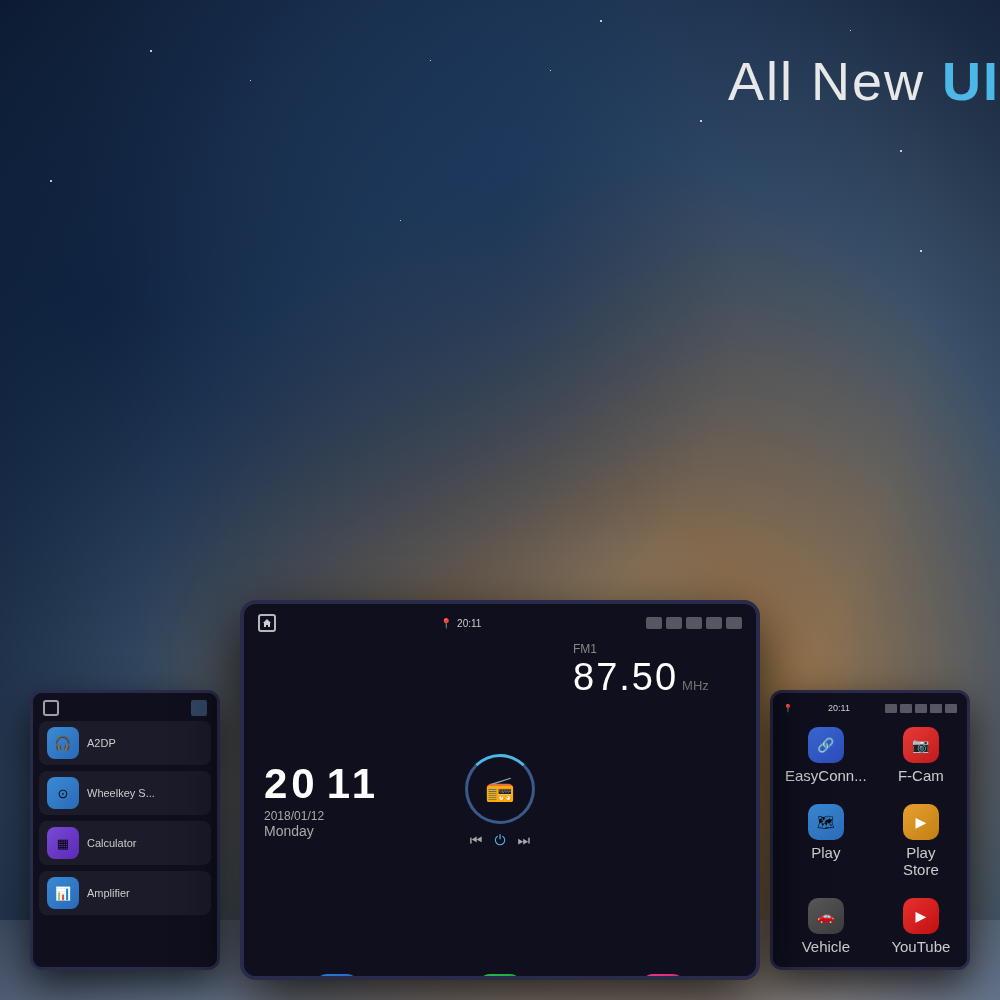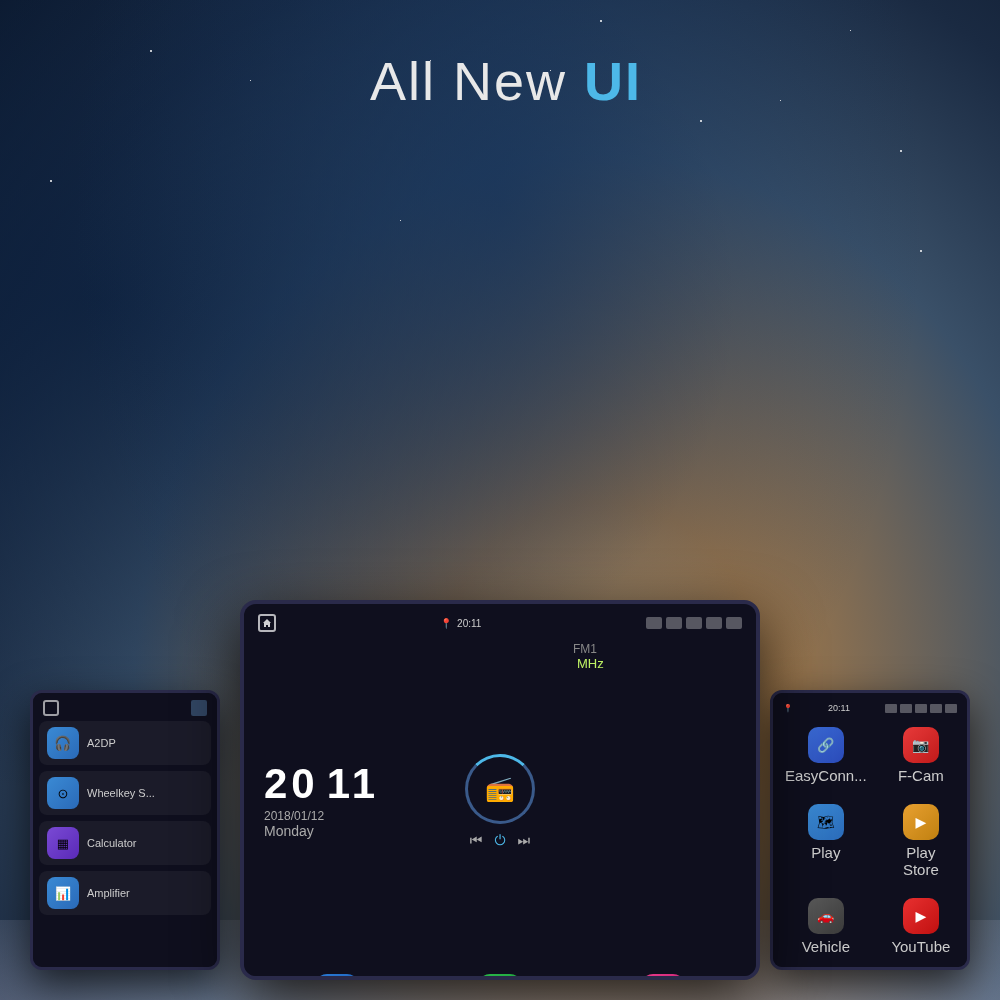--- a/index.html
+++ b/index.html
@@ -37,21 +37,21 @@
       position: absolute;
       background: white;
       border-radius: 50%;
     }
 
     
     .header-section {
       position: absolute;
       top: 50px;
       left: 12px; right: 0;
-      text-align: center;
+      text-align: right;
       z-index: 10;
     }
     .headline {
       font-size: 54px;
       font-weight: 300;
       color: #e8e8e8;
       letter-spacing: 2px;
     }
     .headline .ui-highlight {
       color: #4db8e8;
@@ -179,21 +179,21 @@
     .right-panel {
       flex: 1;
       display: flex;
       flex-direction: column;
       justify-content: flex-start;
       padding: 8px 12px;
       align-items: flex-start;
     }
     .fm-label { font-size: 12px; color: #888; }
     .fm-freq { font-size: 38px; font-weight: 200; color: white; letter-spacing: 2px; }
-    .fm-mhz { font-size: 13px; color: #bef264; margin-left: 4px; }
+    .fm-mhz { font-size: 13px; color: #737373; margin-left: 4px; }
 
     
     .app-grid {
       padding: 6px 8px;
       display: grid;
       grid-template-columns: repeat(3, 1fr);
       gap: 8px;
     }
     .app-item {
       display: flex;
@@ -418,20 +418,21 @@
           <div class="radio-controls">
             <span class="ctrl-btn">⏮</span>
             <span class="ctrl-btn power">⏻</span>
             <span class="ctrl-btn">⏭</span>
           </div>
         </div>
 
         <div class="right-panel">
           <span class="fm-label">FM1</span>
           <div style="display:flex;align-items:baseline;">
+            <span class="fm-freq">87.50</span>
             <span class="fm-mhz">MHz</span>
           </div>
         </div>
       </div>
 
       <div class="app-grid">
         <div class="app-item">
           <div class="app-icon-wrap ic-nav">📍</div>
 
         </div>

